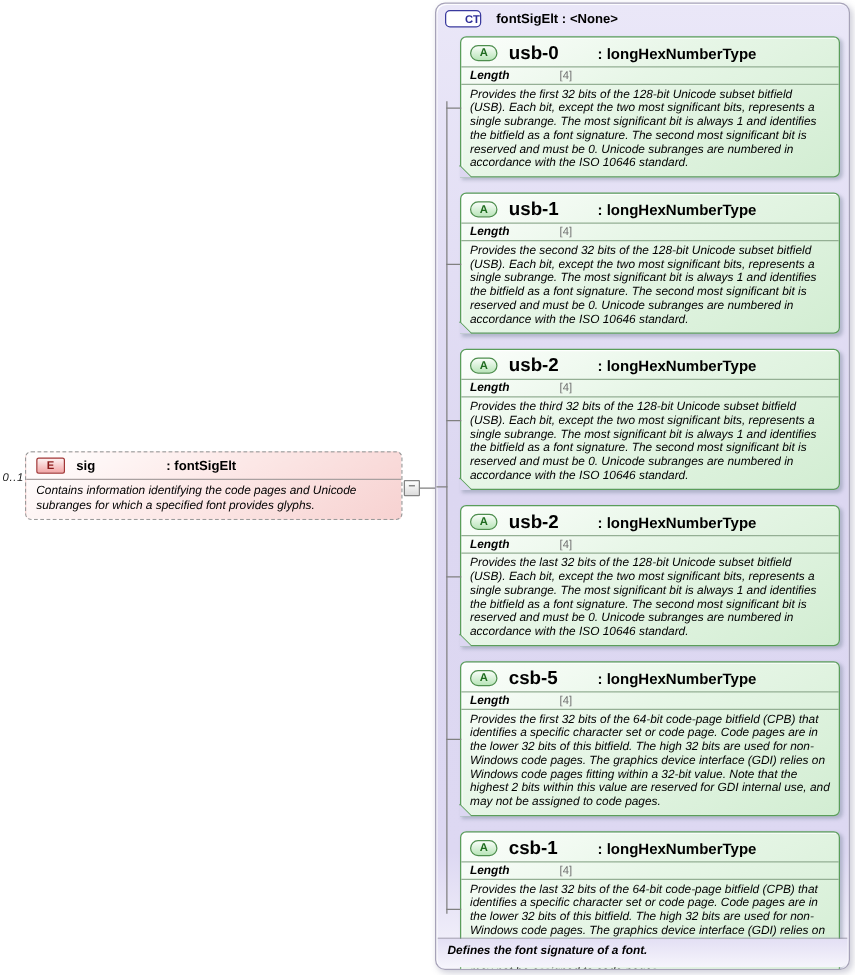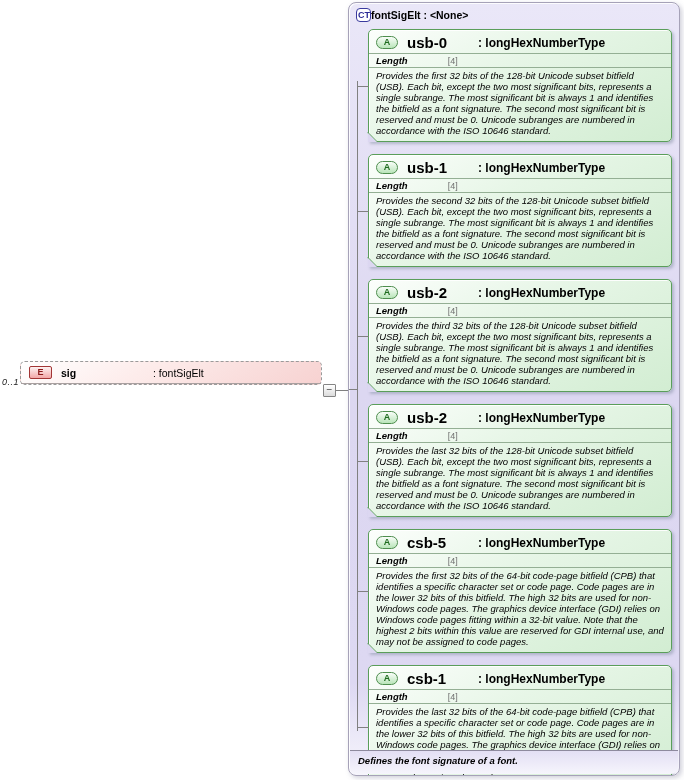--- a/index.html
+++ b/index.html
@@ -11,37 +11,37 @@
   .occurrence { position:absolute; left:2px; top:377px; font-size:9px; font-style:italic; color:#222;
     letter-spacing:.5px; }
   .element-box { position:absolute; left:20px; top:361px; width:302px;
     border:1px dashed #9a9a9a; border-radius:5px;
     background:linear-gradient(145deg,#ffffff 0%, #fdeceb 40%, #f7d2d1 100%); }
   .element-header { display:flex; align-items:center; padding:4px 8px 3px; }
   .badge-e { width:23px; height:13px; margin-right:9px; border:1px solid #a23535; border-radius:2px;
     background:linear-gradient(180deg,#fdf2f2 0%, #f2a7a7 100%);
     color:#8b1a1a; font-size:9px; font-weight:bold; text-align:center; line-height:11px; flex:0 0 auto; }
   .element-name { font-size:10.5px; font-weight:bold; min-width:72px; }
-  .element-type { font-size:10.5px; font-weight:normal;margin-left:20px; }
+  .element-type { font-size:10.5px; font-weight:bold; }
   .element-sep { height:1px; background:#a9a0a0; margin:1px 0 0; }
   .element-desc { padding:3px 8px 5px; font-size:9.5px; font-style:italic; line-height:11.5px; }
 
   
   .collapse-btn { position:absolute; left:323px; top:384px; width:13px; height:13px;
     border:1px solid #848484; background:linear-gradient(180deg,#ffffff,#dcdcdc);
     font-size:10px; line-height:10px; text-align:center; color:#444; border-radius:1px; cursor:pointer; }
   .h-connector { position:absolute; left:336px; top:390px; width:13px; height:1px; background:#808080; }
 
   
   .ct-container { position:absolute; left:348px; top:2px; width:332px; height:774px;
     border:1px solid #a6a2b8; border-radius:8px; overflow:hidden;
     background:linear-gradient(180deg,#eae7f8 0%, #dcd7f1 50%, #ddd8f2 88%, #f6f5fc 100%);
     box-shadow:inset 1px 1px 0 rgba(255,255,255,.85), 2px 2px 5px rgba(120,120,150,.35); }
   .ct-header { display:flex; align-items:center; padding:5px 7px 4px; }
-  .badge-ct { width:15px; height:14px; margin-right:0; border:1px solid #3a3a9e; border-radius:4px;
+  .badge-ct { width:29px; height:14px; margin-right:12px; border:1px solid #3a3a9e; border-radius:4px;
     background:#ffffff; color:#2b2b96; font-size:9px; font-weight:bold; text-align:right;
     line-height:12px; flex:0 0 auto; }
   .ct-title { font-size:10.5px; font-weight:bold; }
 
   .attrs { position:relative; margin:3px 7px 0 19px; display:flex; flex-direction:column; gap:12px; }
   .trunk { position:absolute; left:-11px; top:52px; bottom:58px; width:1px; background:#808080; }
   .incoming { position:absolute; left:0; top:386px; width:9px; height:1px; background:#808080; }
 
   
   .attr-box { position:relative; border:1px solid #5a9e5a; border-radius:5px 5px 5px 0;
@@ -76,20 +76,21 @@
 
 <div class="occurrence">0..1</div>
 
 <div class="element-box">
   <div class="element-header">
     <span class="badge-e">E</span>
     <span class="element-name">sig</span>
     <span class="element-type">: fontSigElt</span>
   </div>
   <div class="element-sep"></div>
+  <div class="element-desc">Contains information identifying the code pages and Unicode subranges for which a specified font provides glyphs.</div>
 </div>
 
 <div class="collapse-btn">−</div>
 <div class="h-connector"></div>
 
 <div class="ct-container">
   <div class="ct-header">
     <span class="badge-ct">CT</span>
     <span class="ct-title">fontSigElt : &lt;None&gt;</span>
   </div>

